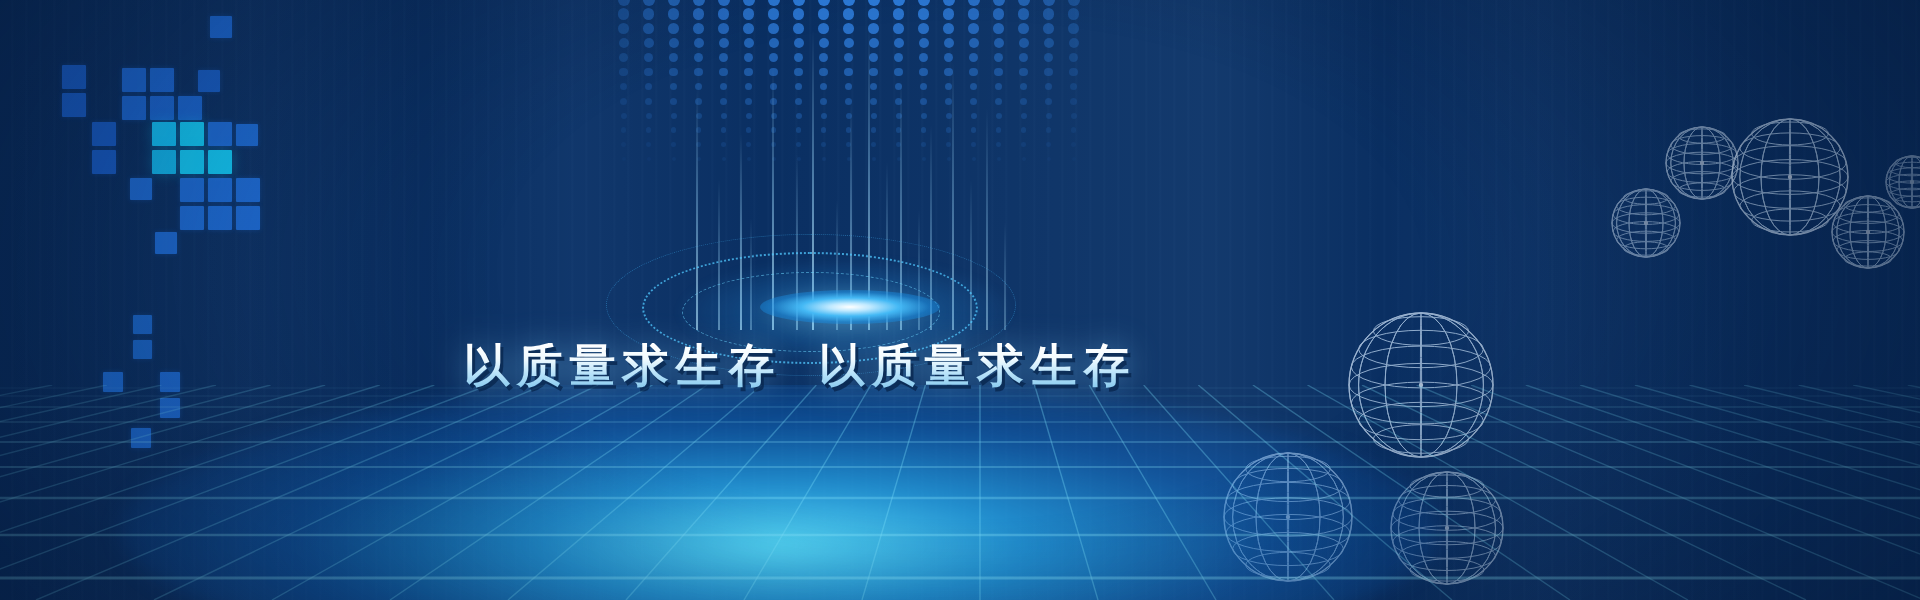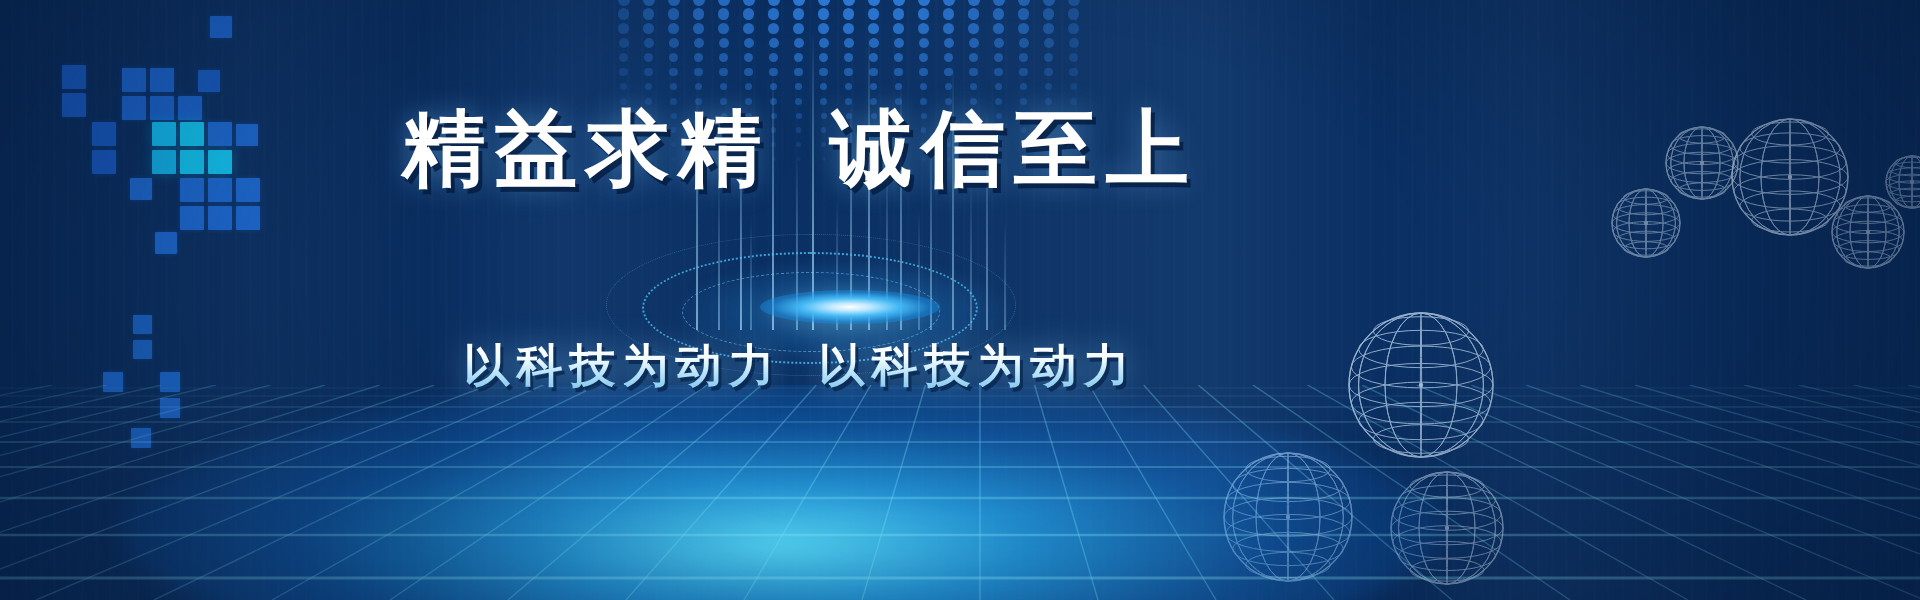--- a/index.html
+++ b/index.html
@@ -631,16 +631,15 @@
         <line x1="0" y1="57" x2="1920" y2="57" stroke="#8fecff" stroke-width="1.88" opacity="0.30"></line>
         <line x1="0" y1="82" x2="1920" y2="82" stroke="#8fecff" stroke-width="2.10" opacity="0.34"></line>
         <line x1="0" y1="113" x2="1920" y2="113" stroke="#8fecff" stroke-width="2.32" opacity="0.39"></line>
         <line x1="0" y1="150" x2="1920" y2="150" stroke="#8fecff" stroke-width="2.54" opacity="0.43"></line>
         <line x1="0" y1="193" x2="1920" y2="193" stroke="#8fecff" stroke-width="2.76" opacity="0.48"></line>
       </svg>
   </div>
 
   <div class="vignette"></div>
 
-  <div class="headline">精益求精  诚信至上</div>
-  <div class="subtitle">以科技为动力  以科技为动力</div>
+  <div class="subtitle">以质量求生存  以质量求生存</div>
 
 </div>
 
 </body></html>

